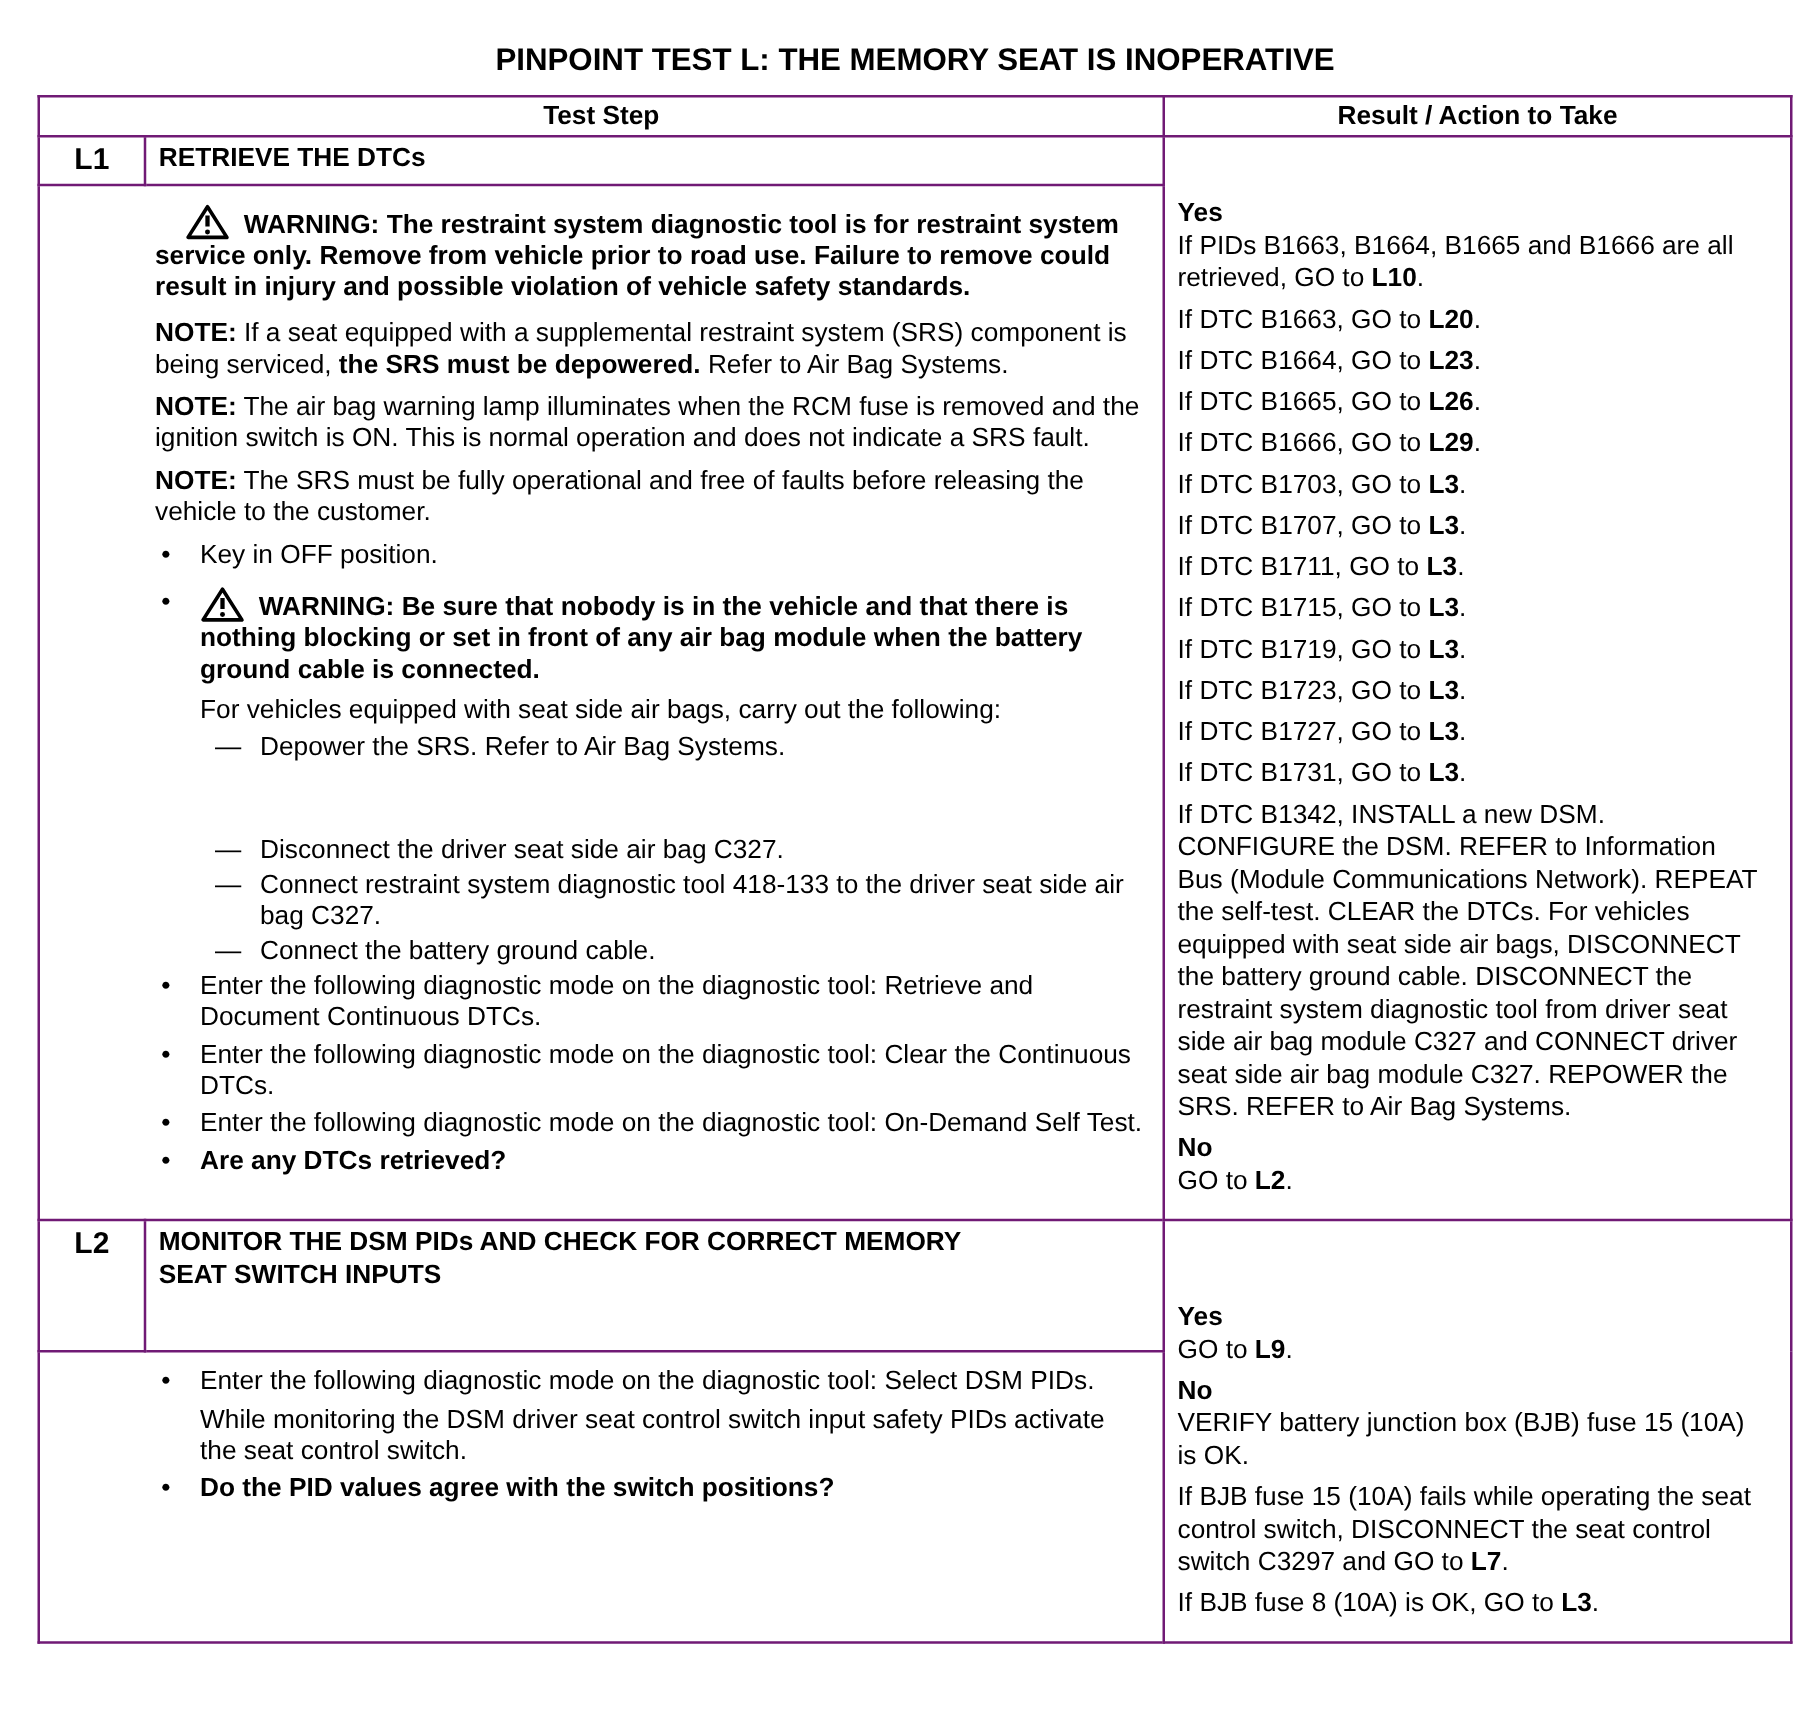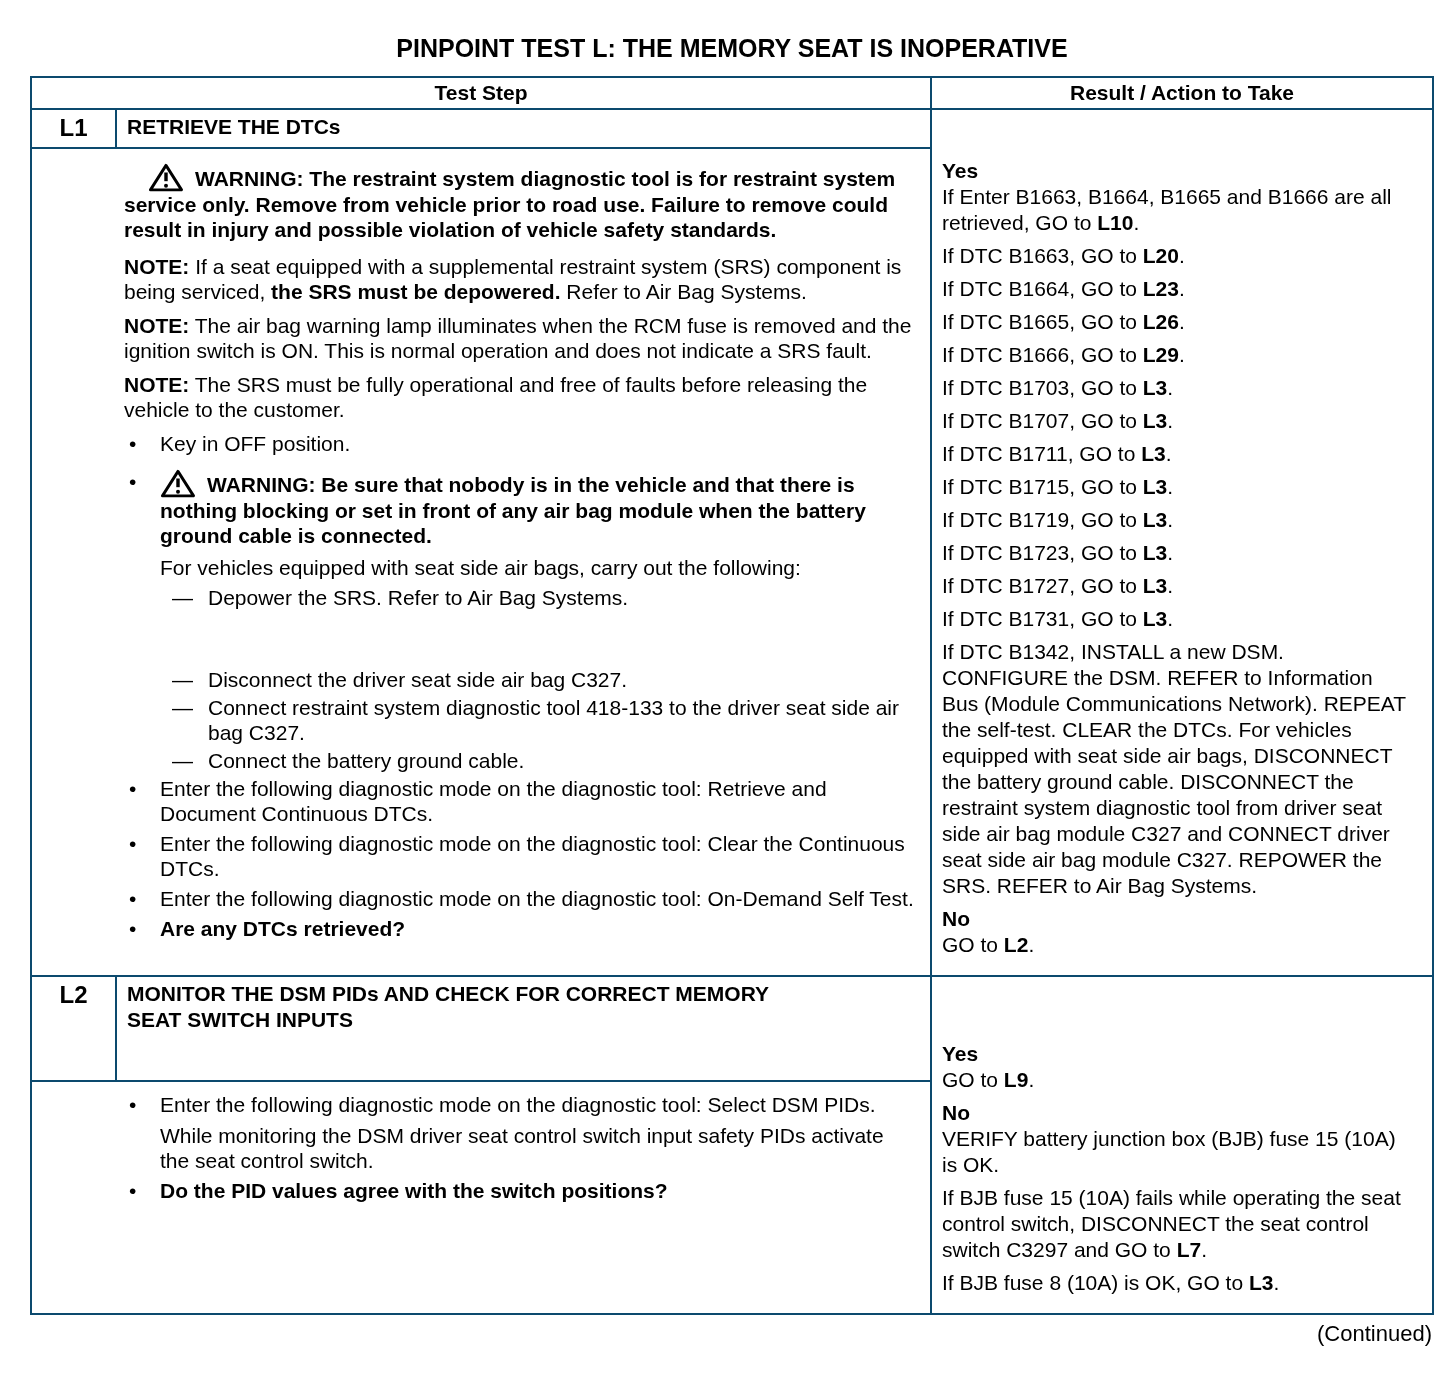--- a/index.html
+++ b/index.html
@@ -13,21 +13,21 @@
   .title {
     font-size: 25px; font-weight: bold; text-align: center;
     margin: 4px 0 13px 0;
   }
   table.test-table {
     border-collapse: collapse; table-layout: fixed; width: 1402px;
   }
   .col-id { width: 85px; }
   .col-step { width: 815px; }
   .col-result { width: 502px; }
-  th, td { border: 2px solid #0c4a6e; vertical-align: top; }
+  th, td { border: 2px solid #701a75; vertical-align: top; }
   th {
     font-size: 21px; font-weight: bold; text-align: center; padding: 3px 4px;
   }
   .id-cell { font-size: 24px; font-weight: bold; text-align: center; padding: 4px 2px; }
   .heading-cell { font-size: 21px; font-weight: bold; padding: 4px 8px 6px 10px; line-height: 26px; }
   .heading-inner { max-width: 690px; }
   .step-cell { font-size: 21px; line-height: 25px; padding: 10px 14px 14px 92px; }
   .result-cell { font-size: 21px; line-height: 26px; padding: 6px 24px 10px 10px; }
   tr.row-L1 > .result-cell { padding-top: 48px; }
   tr.row-L2 > .result-cell { padding-top: 64px; }
@@ -75,21 +75,21 @@
       </tr>
     </thead>
     <tbody>
         <tr class="heading-row row-L1">
           <td class="id-cell">L1</td>
           <td class="heading-cell">
             <div class="heading-inner">RETRIEVE THE DTCs</div>
           </td>
           <td class="result-cell" rowspan="2">
             <div class="rhead"><span class="b">Yes</span></div>
-            <div class="rp"><span>If Enter B1663, B1664, B1665 and B1666 are all retrieved, GO to </span><span class="b">L10</span><span>.</span></div>
+            <div class="rp"><span>If PIDs B1663, B1664, B1665 and B1666 are all retrieved, GO to </span><span class="b">L10</span><span>.</span></div>
             <div class="rp"><span>If DTC B1663, GO to </span><span class="b">L20</span><span>.</span></div>
             <div class="rp"><span>If DTC B1664, GO to </span><span class="b">L23</span><span>.</span></div>
             <div class="rp"><span>If DTC B1665, GO to </span><span class="b">L26</span><span>.</span></div>
             <div class="rp"><span>If DTC B1666, GO to </span><span class="b">L29</span><span>.</span></div>
             <div class="rp"><span>If DTC B1703, GO to </span><span class="b">L3</span><span>.</span></div>
             <div class="rp"><span>If DTC B1707, GO to </span><span class="b">L3</span><span>.</span></div>
             <div class="rp"><span>If DTC B1711, GO to </span><span class="b">L3</span><span>.</span></div>
             <div class="rp"><span>If DTC B1715, GO to </span><span class="b">L3</span><span>.</span></div>
             <div class="rp"><span>If DTC B1719, GO to </span><span class="b">L3</span><span>.</span></div>
             <div class="rp"><span>If DTC B1723, GO to </span><span class="b">L3</span><span>.</span></div>
@@ -181,14 +181,13 @@
             <div class="para sub"><span>While monitoring the DSM driver seat control switch input safety PIDs activate the seat control switch.</span></div>
             <div class="item bullet">
               <span class="marker">•</span>
               <div class="content"><span class="b">Do the PID values agree with the switch positions?</span></div>
             </div>
           </td>
         </tr>
       </tbody>
   </table>
 
-  <div class="continued">(Continued)</div>
 </div>
 
 </body></html>

